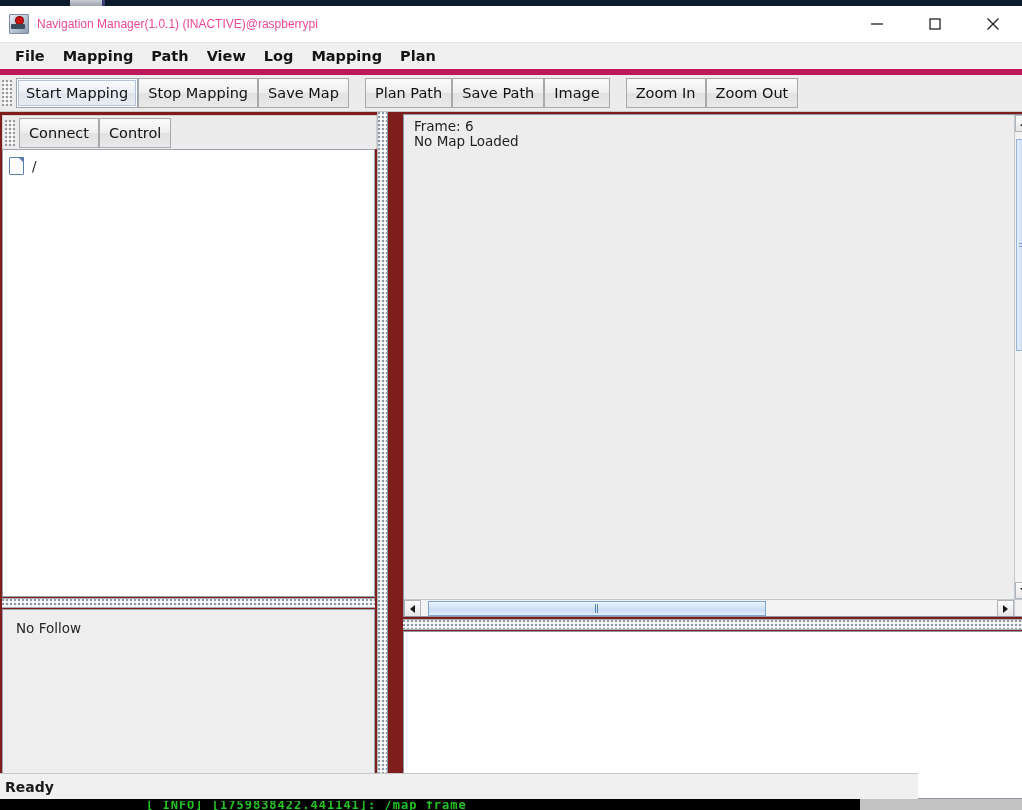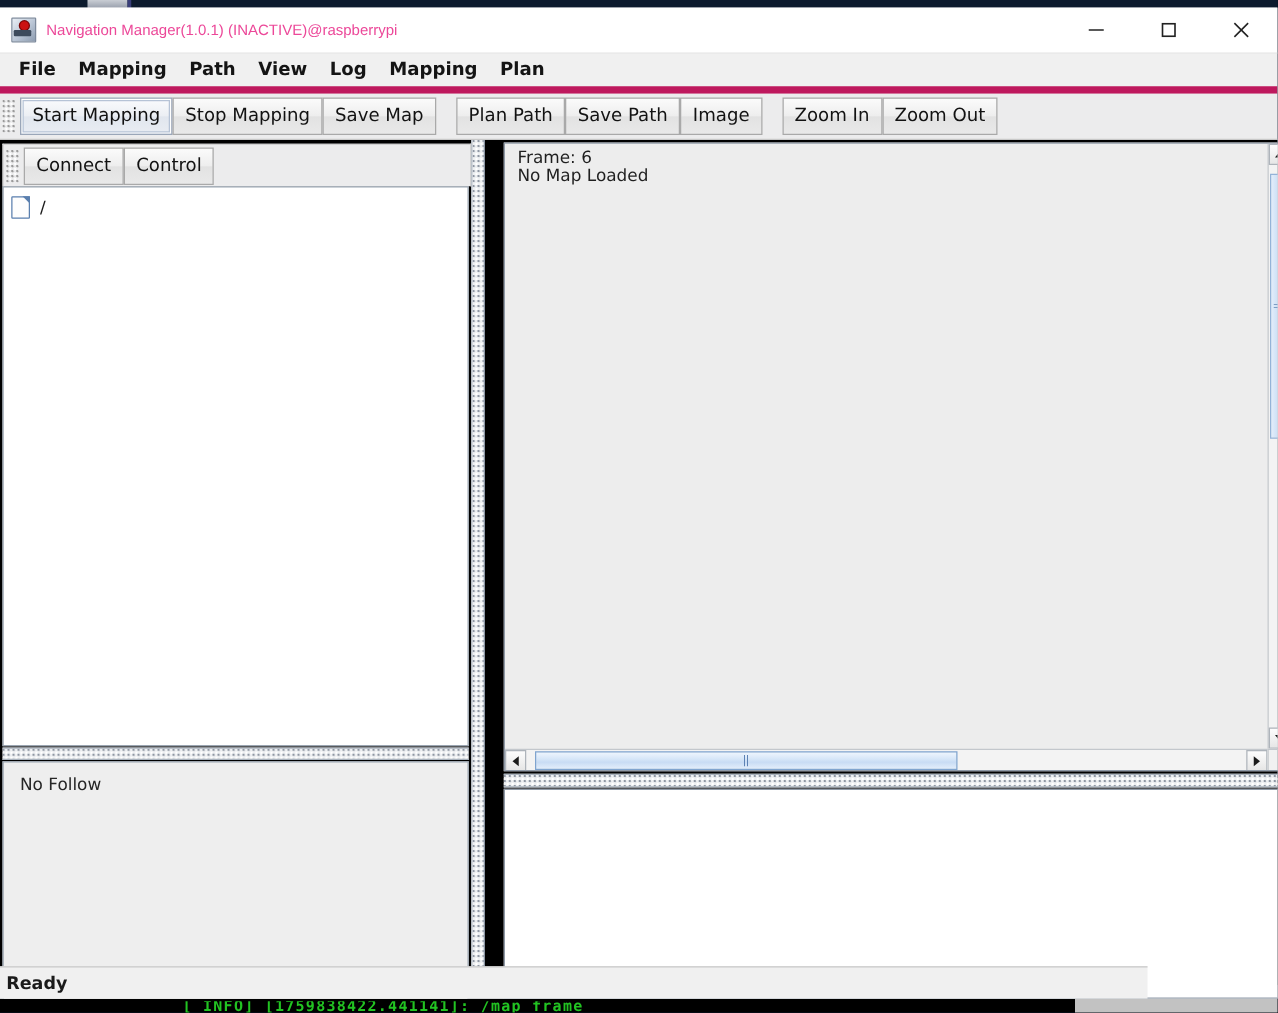--- a/index.html
+++ b/index.html
@@ -162,21 +162,21 @@
     border: 1px solid #9aa6b8;
     box-shadow: inset 0 0 0 1px #ffffff, inset 0 0 0 2px #b6c3d6;
     background: linear-gradient(180deg,#fafbfd 0%,#eceff4 48%,#e1e6ee 52%,#e9edf3 100%);
   }
   .tb-gap { width: 16px; flex: none; }
 
   
   #content {
     position: relative;
     height: 676px;
-    background: #000000;
+    background: #7f1d1d;
   }
 
   
   #left-col {
     position: absolute;
     left: 0; top: 0;
     width: 377px;
     height: 666px;
   }
   #left-toolbar {

